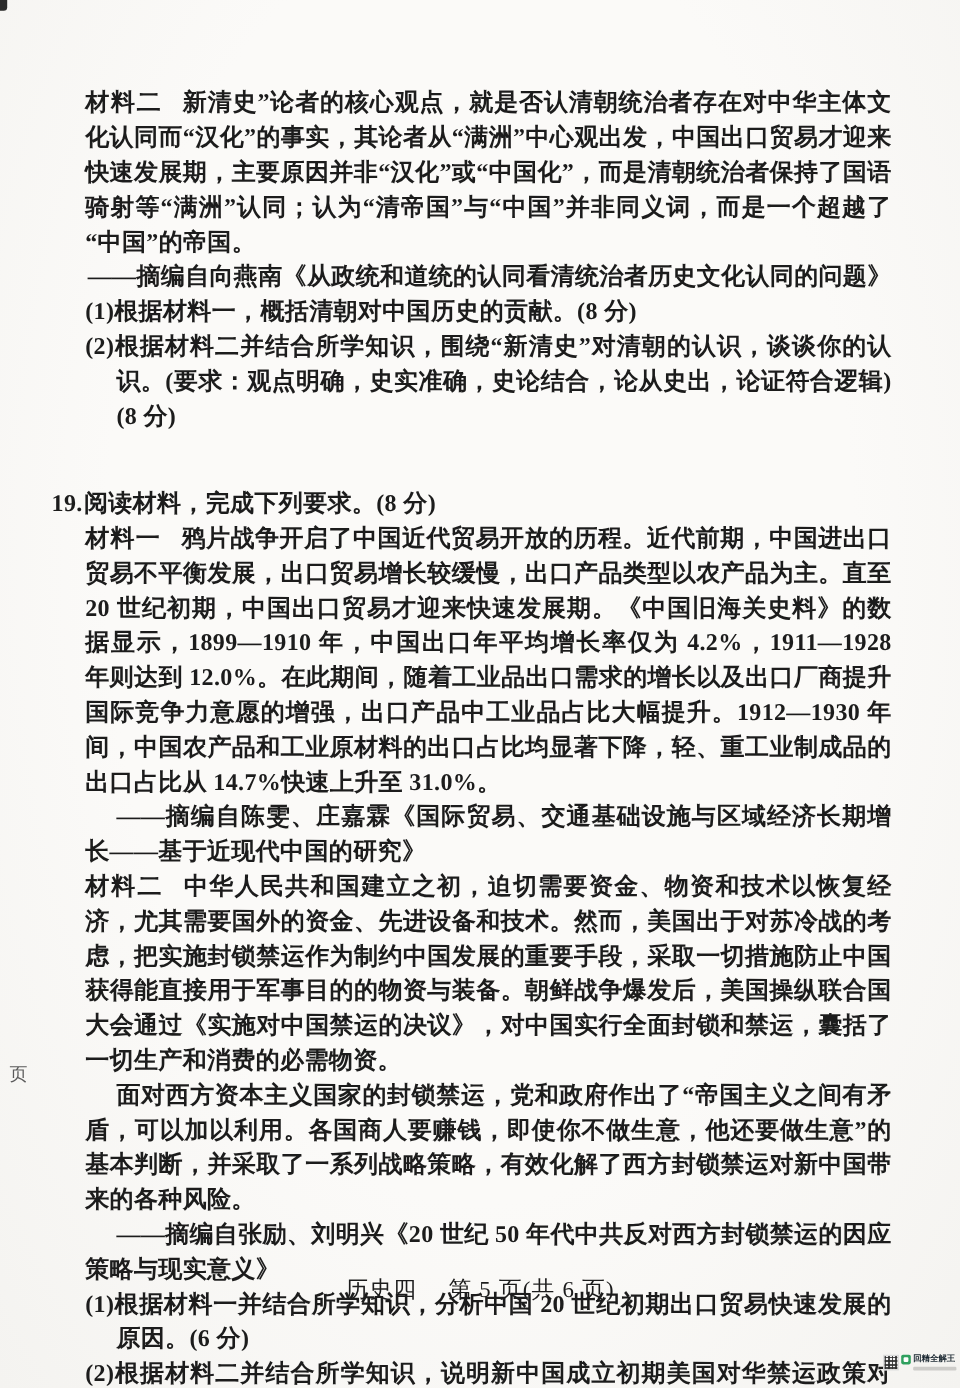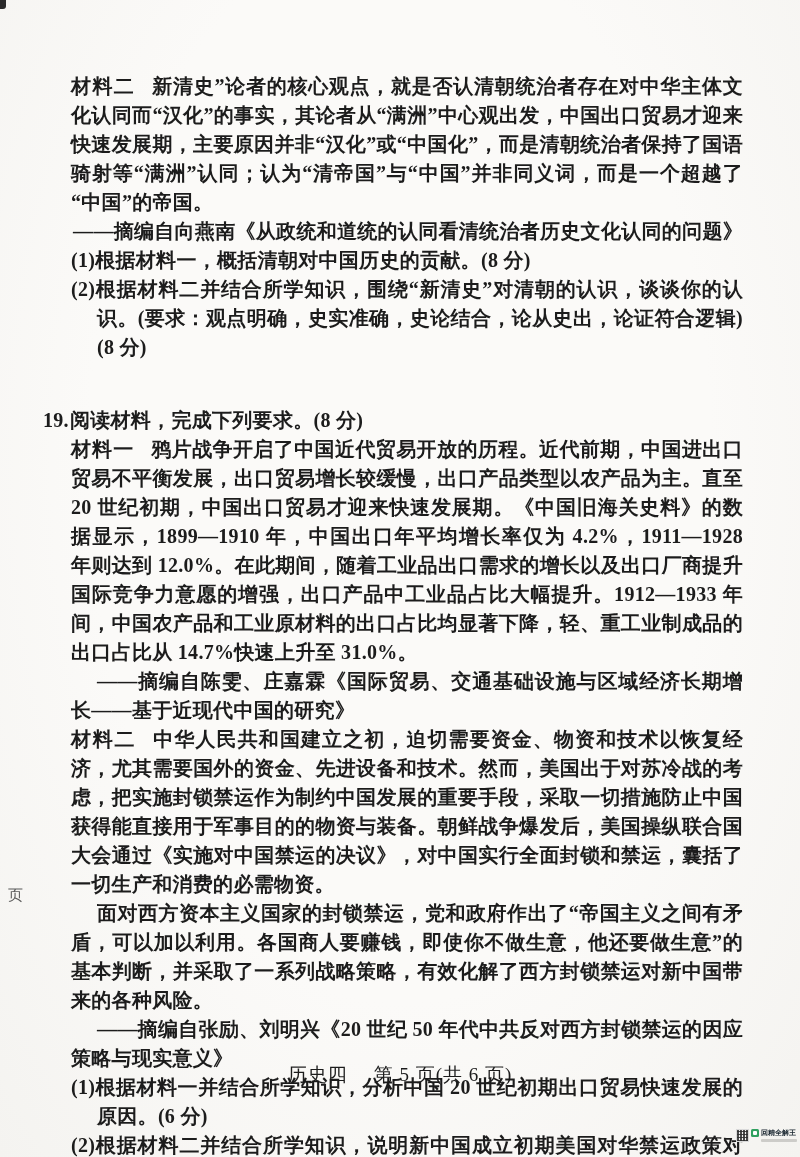--- a/index.html
+++ b/index.html
@@ -125,21 +125,21 @@
     <p class="para"><span class="mat-label">材料二</span><span>新清史”论者的核心观点，就是否认清朝统治者存在对中华主体文化认同而“汉化”的事实，其论者从“满洲”中心观出发，中国出口贸易才迎来快速发展期，主要原因并非“汉化”或“中国化”，而是清朝统治者保持了国语骑射等“满洲”认同；认为“清帝国”与“中国”并非同义词，而是一个超越了“中国”的帝国。</span></p>
 
     <p class="attr-right">——摘编自向燕南《从政统和道统的认同看清统治者历史文化认同的问题》</p>
 
     <p class="item">(1)根据材料一，概括清朝对中国历史的贡献。(8 分)</p>
 
     <p class="item">(2)根据材料二并结合所学知识，围绕“新清史”对清朝的认识，谈谈你的认识。(要求：观点明确，史实准确，史论结合，论从史出，论证符合逻辑)(8 分)</p>
 
     <p class="stem"><span class="qnum">19.</span><span>阅读材料，完成下列要求。(8 分)</span></p>
 
-    <p class="para"><span class="mat-label">材料一</span><span>鸦片战争开启了中国近代贸易开放的历程。近代前期，中国进出口贸易不平衡发展，出口贸易增长较缓慢，出口产品类型以农产品为主。直至 20 世纪初期，中国出口贸易才迎来快速发展期。《中国旧海关史料》的数据显示，1899—1910 年，中国出口年平均增长率仅为 4.2%，1911—1928 年则达到 12.0%。在此期间，随着工业品出口需求的增长以及出口厂商提升国际竞争力意愿的增强，出口产品中工业品占比大幅提升。1912—1933 年间，中国农产品和工业原材料的出口占比均显著下降，轻、重工业制成品的出口占比从 14.7%快速上升至 31.0%。</span></p>
+    <p class="para"><span class="mat-label">材料一</span><span>鸦片战争开启了中国近代贸易开放的历程。近代前期，中国进出口贸易不平衡发展，出口贸易增长较缓慢，出口产品类型以农产品为主。直至 20 世纪初期，中国出口贸易才迎来快速发展期。《中国旧海关史料》的数据显示，1899—1910 年，中国出口年平均增长率仅为 4.2%，1911—1928 年则达到 12.0%。在此期间，随着工业品出口需求的增长以及出口厂商提升国际竞争力意愿的增强，出口产品中工业品占比大幅提升。1912—1930 年间，中国农产品和工业原材料的出口占比均显著下降，轻、重工业制成品的出口占比从 14.7%快速上升至 31.0%。</span></p>
 
     <p class="attr-indent">——摘编自陈雯、庄嘉霖《国际贸易、交通基础设施与区域经济长期增长——基于近现代中国的研究》</p>
 
     <p class="para"><span class="mat-label">材料二</span><span>中华人民共和国建立之初，迫切需要资金、物资和技术以恢复经济，尤其需要国外的资金、先进设备和技术。然而，美国出于对苏冷战的考虑，把实施封锁禁运作为制约中国发展的重要手段，采取一切措施防止中国获得能直接用于军事目的的物资与装备。朝鲜战争爆发后，美国操纵联合国大会通过《实施对中国禁运的决议》，对中国实行全面封锁和禁运，囊括了一切生产和消费的必需物资。</span></p>
 
     <p class="para-indent">面对西方资本主义国家的封锁禁运，党和政府作出了“帝国主义之间有矛盾，可以加以利用。各国商人要赚钱，即使你不做生意，他还要做生意”的基本判断，并采取了一系列战略策略，有效化解了西方封锁禁运对新中国带来的各种风险。</p>
 
     <p class="attr-indent">——摘编自张励、刘明兴《20 世纪 50 年代中共反对西方封锁禁运的因应策略与现实意义》</p>
 
     <p class="item">(1)根据材料一并结合所学知识，分析中国 20 世纪初期出口贸易快速发展的原因。(6 分)</p>

